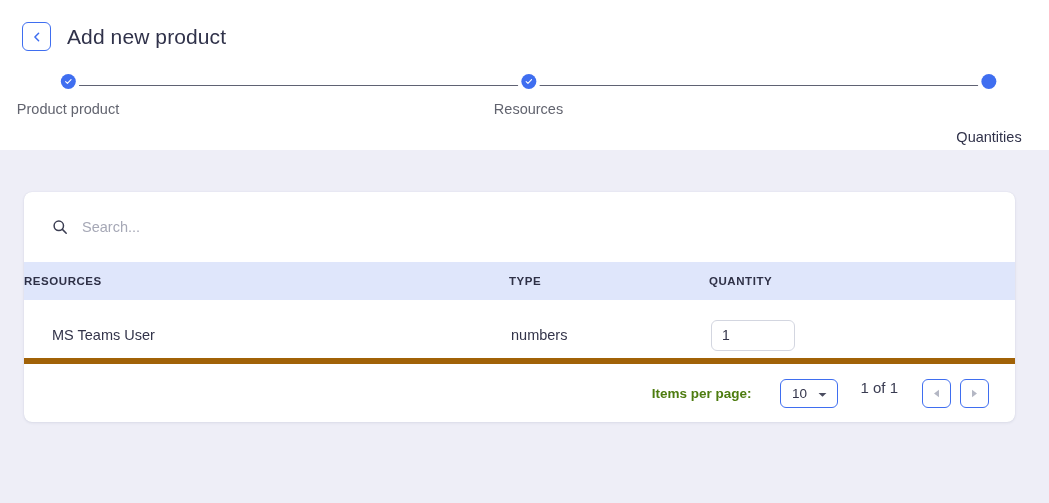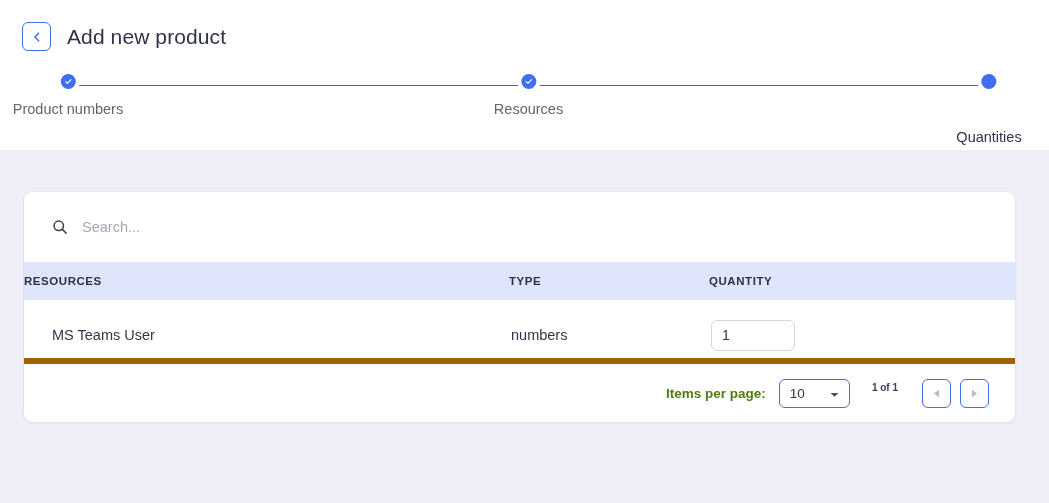--- a/index.html
+++ b/index.html
@@ -199,30 +199,31 @@
     margin-right: 13px;
   }
   .page-size-select {
     height: 29px;
     min-width: 58px;
     border: 1px solid #3f6ef0;
     border-radius: 6px;
     display: flex;
     align-items: center;
     justify-content: center;
-    gap: 25px;
+    gap: 11px;
     padding: 0 10px;
     box-sizing: border-box;
     cursor: pointer;
     background: #ffffff;
+    margin-left: 16px;
   }
   .page-size-value { font-size: 13.5px; color: #33344a; }
   .range-label {
-    font-size: 10px;
-    font-weight: bold;
+    font-size: 15px;
+    font-weight: normal;
     color: #3a3c52;
     margin: 0 15px 12px 22px;
     white-space: nowrap;
   }
   .page-nav-btn {
     width: 27px;
     height: 27px;
     border: 1px solid #3f6ef0;
     border-radius: 6px;
     background: #ffffff;
@@ -253,21 +254,21 @@
     <div class="stepper-track"></div>
 
     <div class="step step-0">
       <div class="step-dot">
         <span>
           <svg width="9" height="9" viewBox="0 0 10 10" fill="none">
             <path d="M2 5.2 L4 7.2 L8 2.8" stroke="#ffffff" stroke-width="1.2" stroke-linecap="round" stroke-linejoin="round"></path>
           </svg>
         </span>
       </div>
-      <div class="step-label">Product numbers</div>
+      <div class="step-label">Product product</div>
     </div>
 
     <div class="step step-1">
       <div class="step-dot">
         <span>
           <svg width="9" height="9" viewBox="0 0 10 10" fill="none">
             <path d="M2 5.2 L4 7.2 L8 2.8" stroke="#ffffff" stroke-width="1.2" stroke-linecap="round" stroke-linejoin="round"></path>
           </svg>
         </span>
       </div>

